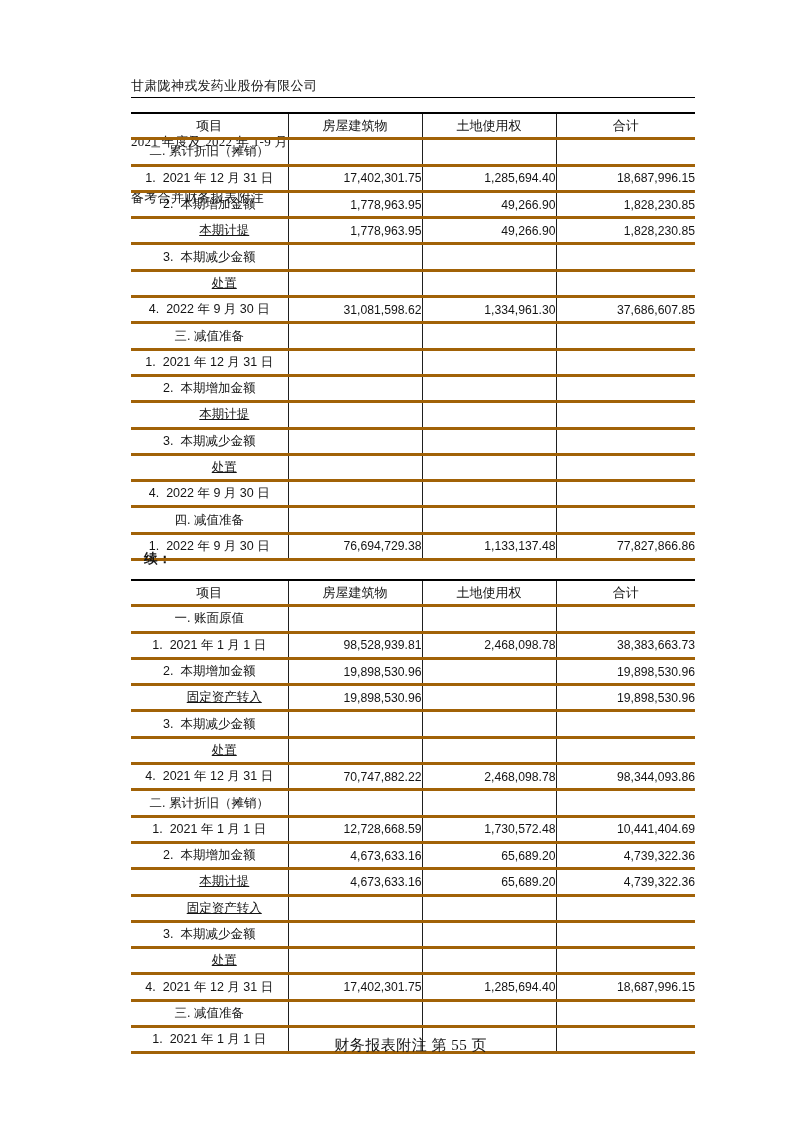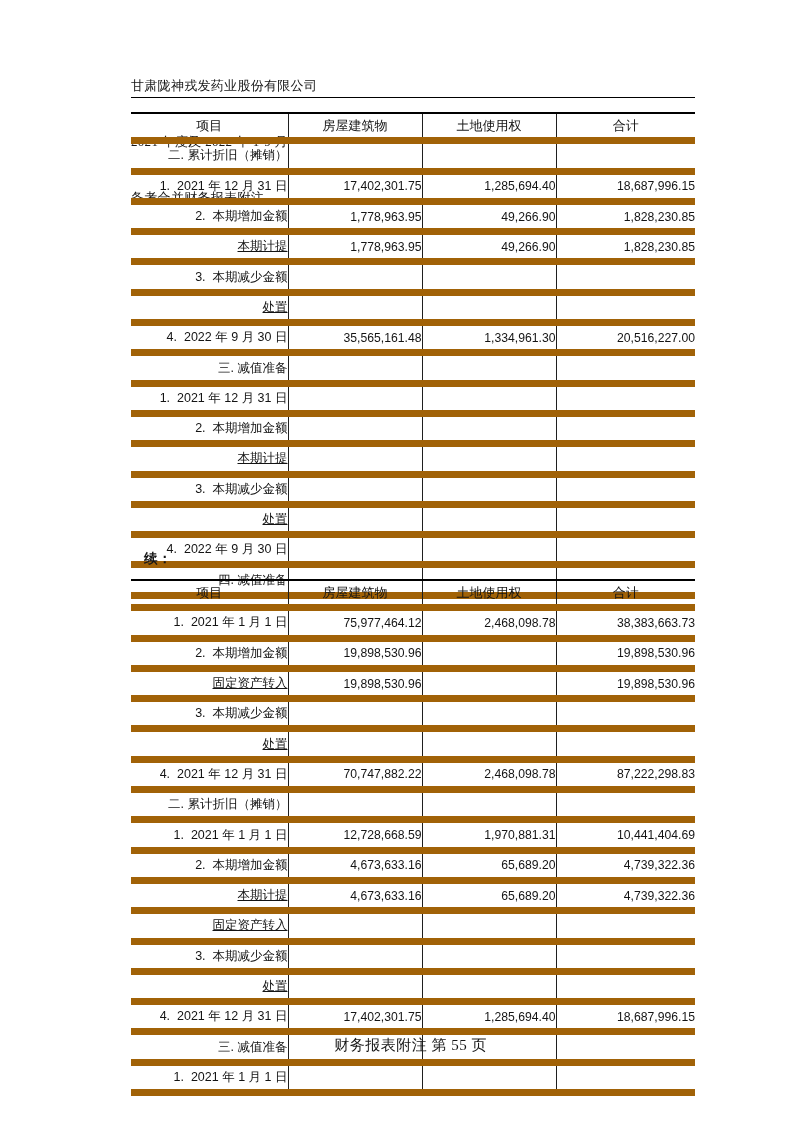--- a/index.html
+++ b/index.html
@@ -55,33 +55,33 @@
   table.fin-table col.c2 { width: 134px; }
   table.fin-table col.c3 { width: 139px; }
   table.fin-table th,
   table.fin-table td {
     height: 23.3px;
     padding: 0;
     vertical-align: middle;
     overflow: hidden;
   }
   table.fin-table tr {
-    border-bottom: 7px solid #a16207;
+    border-bottom: 3px solid #a16207;
   }
   table.fin-table th {
     font-weight: normal;
     font-size: 13px;
     text-align: center;
   }
   table.fin-table th + th,
   table.fin-table td + td {
     border-left: 1px solid #1f1f1f;
   }
   td.label-cell {
-    text-align: right;
+    text-align: center;
     padding-left: 8px;
     white-space: pre;
   }
   td.label-cell.indent {
     padding-left: 30px;
     text-decoration: underline;
   }
   td.num-cell {
     text-align: right;
     padding-right: 8px;
@@ -167,23 +167,23 @@
           <td class="num-cell"></td>
         </tr>
         <tr>
           <td class="label-cell indent">处置</td>
           <td class="num-cell"></td>
           <td class="num-cell"></td>
           <td class="num-cell"></td>
         </tr>
         <tr>
           <td class="label-cell">4.  2022 年 9 月 30 日</td>
-          <td class="num-cell">35,565,161.48</td>
+          <td class="num-cell">31,081,598.62</td>
           <td class="num-cell">1,334,961.30</td>
-          <td class="num-cell">20,516,227.00</td>
+          <td class="num-cell">37,686,607.85</td>
         </tr>
         <tr>
           <td class="label-cell">三. 减值准备</td>
           <td class="num-cell"></td>
           <td class="num-cell"></td>
           <td class="num-cell"></td>
         </tr>
         <tr>
           <td class="label-cell">1.  2021 年 12 月 31 日</td>
           <td class="num-cell"></td>
@@ -218,20 +218,26 @@
           <td class="label-cell">4.  2022 年 9 月 30 日</td>
           <td class="num-cell"></td>
           <td class="num-cell"></td>
           <td class="num-cell"></td>
         </tr>
         <tr>
           <td class="label-cell">四. 减值准备</td>
           <td class="num-cell"></td>
           <td class="num-cell"></td>
           <td class="num-cell"></td>
+        </tr>
+        <tr>
+          <td class="label-cell">1.  2022 年 9 月 30 日</td>
+          <td class="num-cell">76,694,729.38</td>
+          <td class="num-cell">1,133,137.48</td>
+          <td class="num-cell">77,827,866.86</td>
         </tr>
       </tbody>
     </table>
 
   <div class="continued">续：</div>
 
   <table class="fin-table" id="table2">
       <colgroup>
         <col class="c0">
         <col class="c1">
@@ -241,22 +247,28 @@
       <thead>
         <tr>
           <th>项目</th>
           <th>房屋建筑物</th>
           <th>土地使用权</th>
           <th>合计</th>
         </tr>
       </thead>
       <tbody>
         <tr>
+          <td class="label-cell">一. 账面原值</td>
+          <td class="num-cell"></td>
+          <td class="num-cell"></td>
+          <td class="num-cell"></td>
+        </tr>
+        <tr>
           <td class="label-cell">1.  2021 年 1 月 1 日</td>
-          <td class="num-cell">75,977,464.12</td>
+          <td class="num-cell">98,528,939.81</td>
           <td class="num-cell">2,468,098.78</td>
           <td class="num-cell">38,383,663.73</td>
         </tr>
         <tr>
           <td class="label-cell">2.  本期增加金额</td>
           <td class="num-cell">19,898,530.96</td>
           <td class="num-cell"></td>
           <td class="num-cell">19,898,530.96</td>
         </tr>
         <tr>
@@ -274,32 +286,32 @@
         <tr>
           <td class="label-cell indent">处置</td>
           <td class="num-cell"></td>
           <td class="num-cell"></td>
           <td class="num-cell"></td>
         </tr>
         <tr>
           <td class="label-cell">4.  2021 年 12 月 31 日</td>
           <td class="num-cell">70,747,882.22</td>
           <td class="num-cell">2,468,098.78</td>
-          <td class="num-cell">87,222,298.83</td>
+          <td class="num-cell">98,344,093.86</td>
         </tr>
         <tr>
           <td class="label-cell">二. 累计折旧（摊销）</td>
           <td class="num-cell"></td>
           <td class="num-cell"></td>
           <td class="num-cell"></td>
         </tr>
         <tr>
           <td class="label-cell">1.  2021 年 1 月 1 日</td>
           <td class="num-cell">12,728,668.59</td>
-          <td class="num-cell">1,970,881.31</td>
+          <td class="num-cell">1,730,572.48</td>
           <td class="num-cell">10,441,404.69</td>
         </tr>
         <tr>
           <td class="label-cell">2.  本期增加金额</td>
           <td class="num-cell">4,673,633.16</td>
           <td class="num-cell">65,689.20</td>
           <td class="num-cell">4,739,322.36</td>
         </tr>
         <tr>
           <td class="label-cell indent">本期计提</td>

